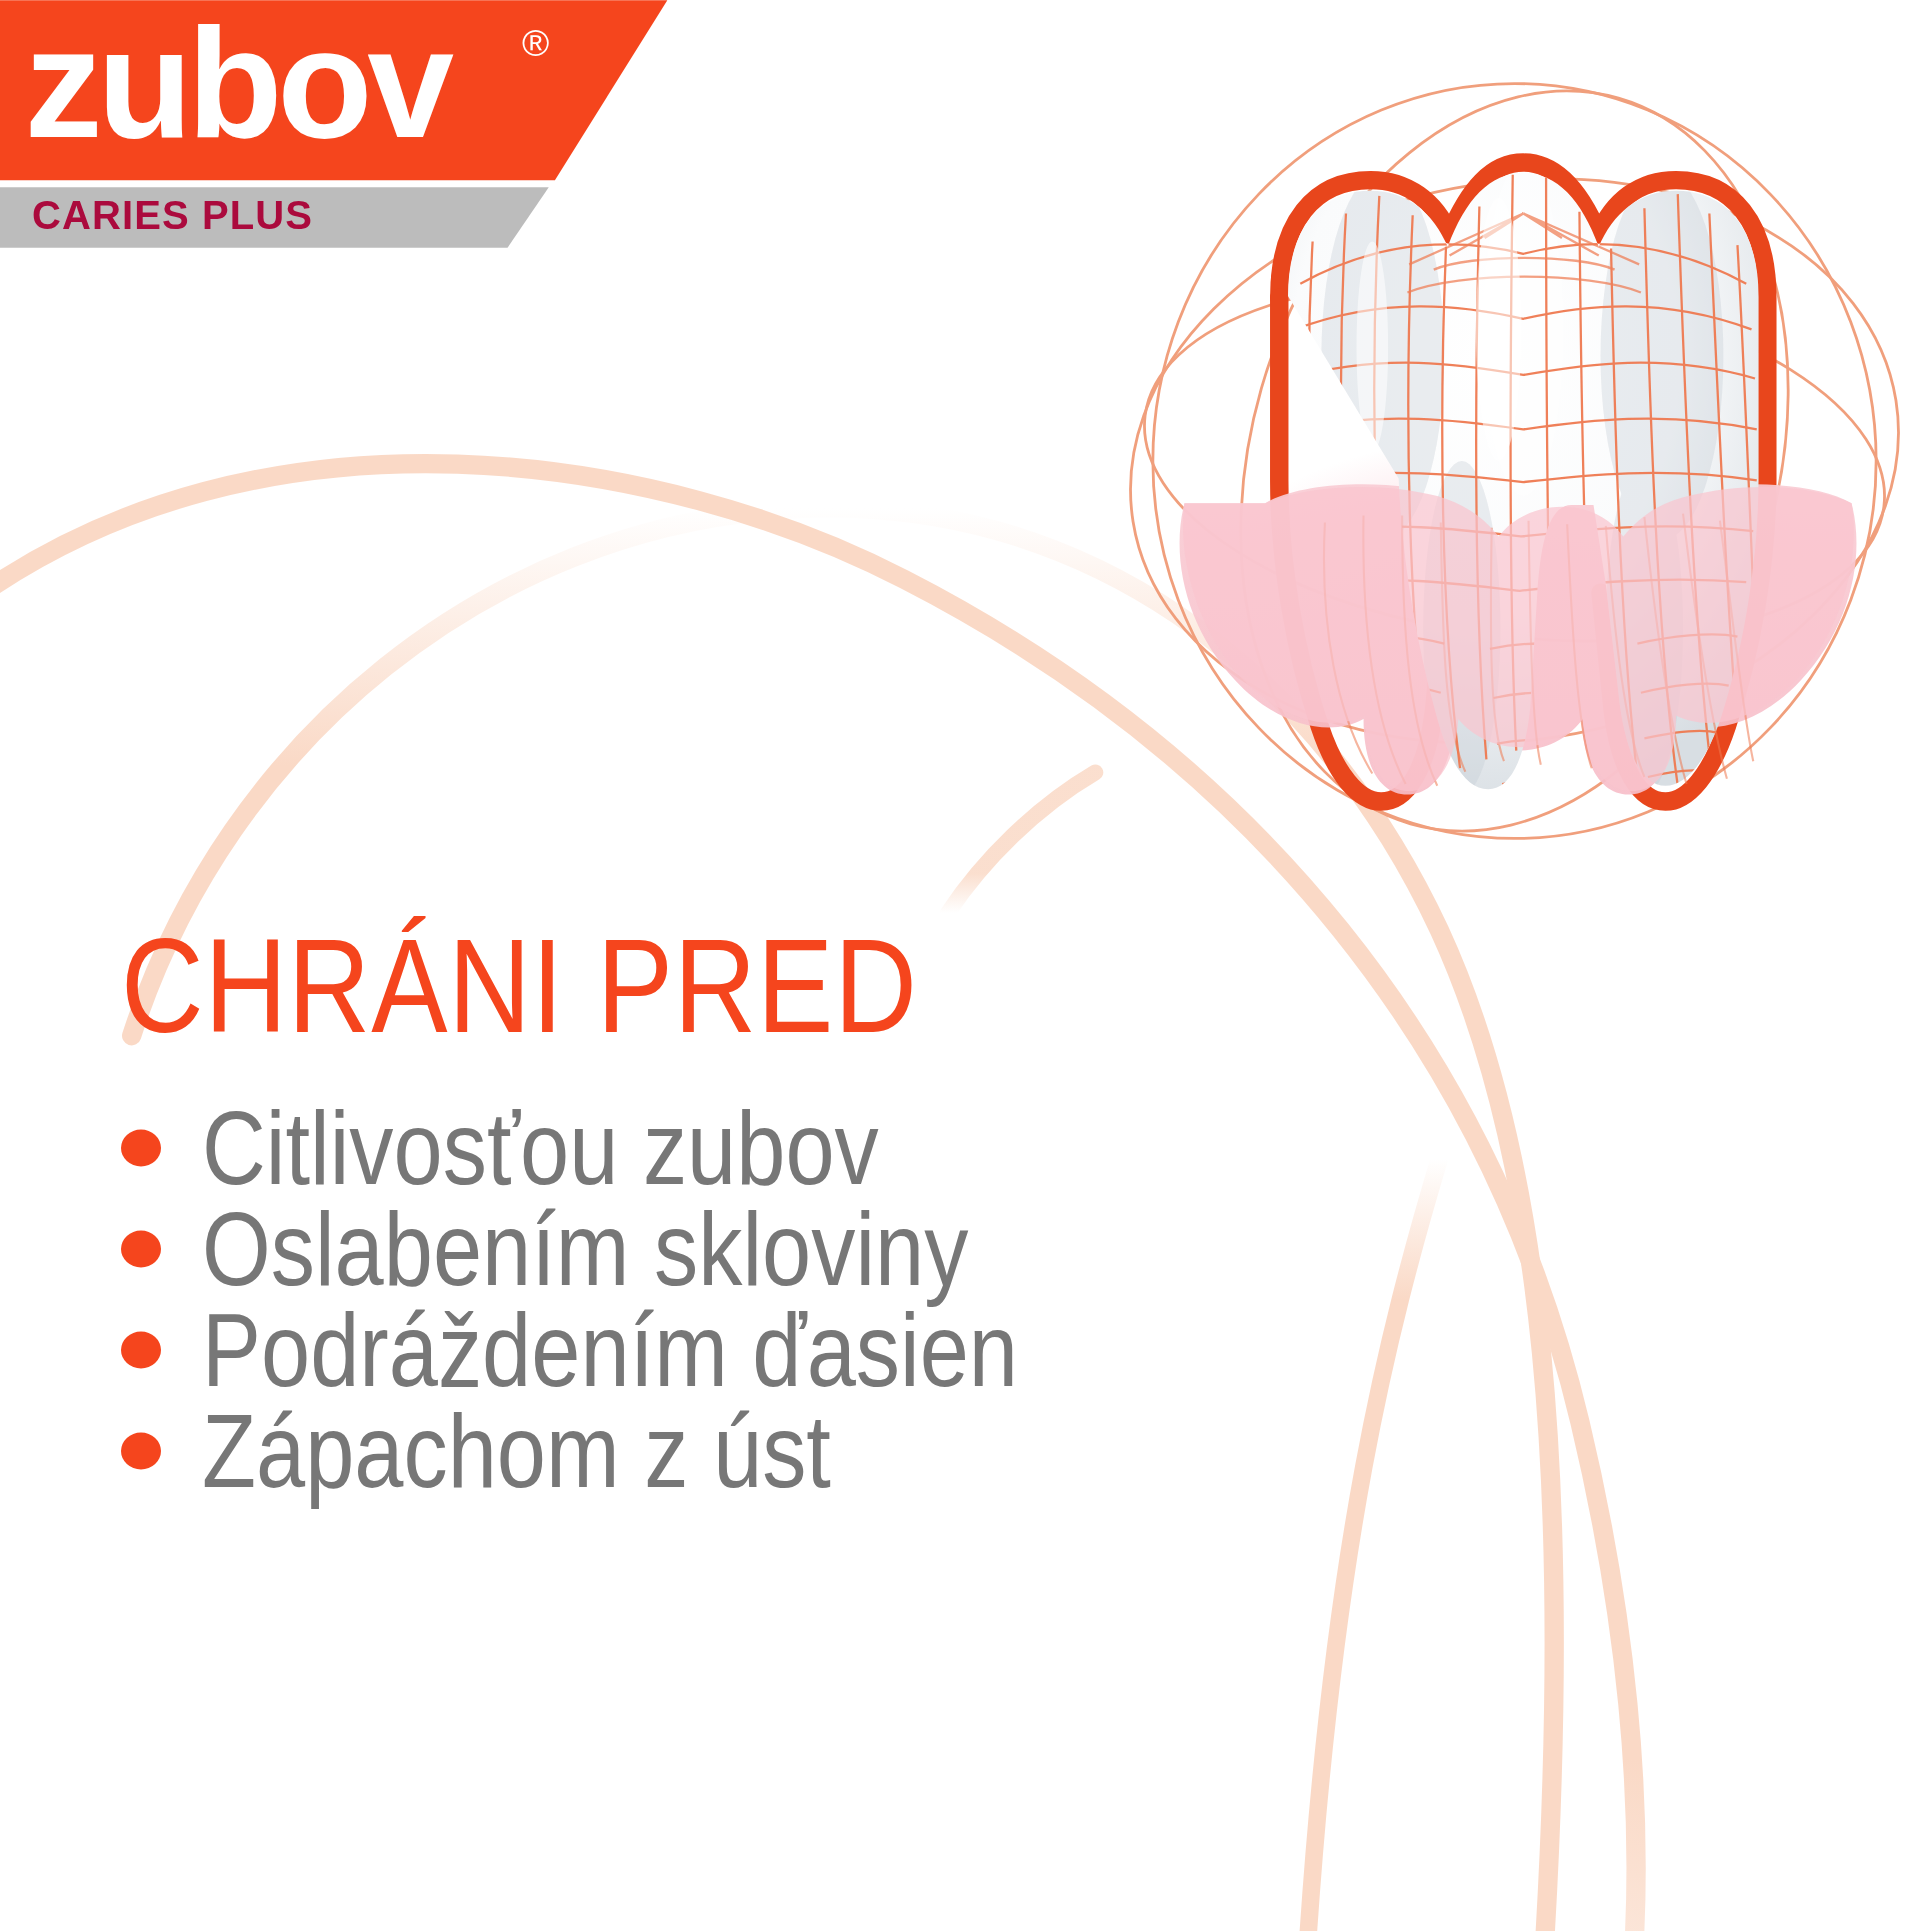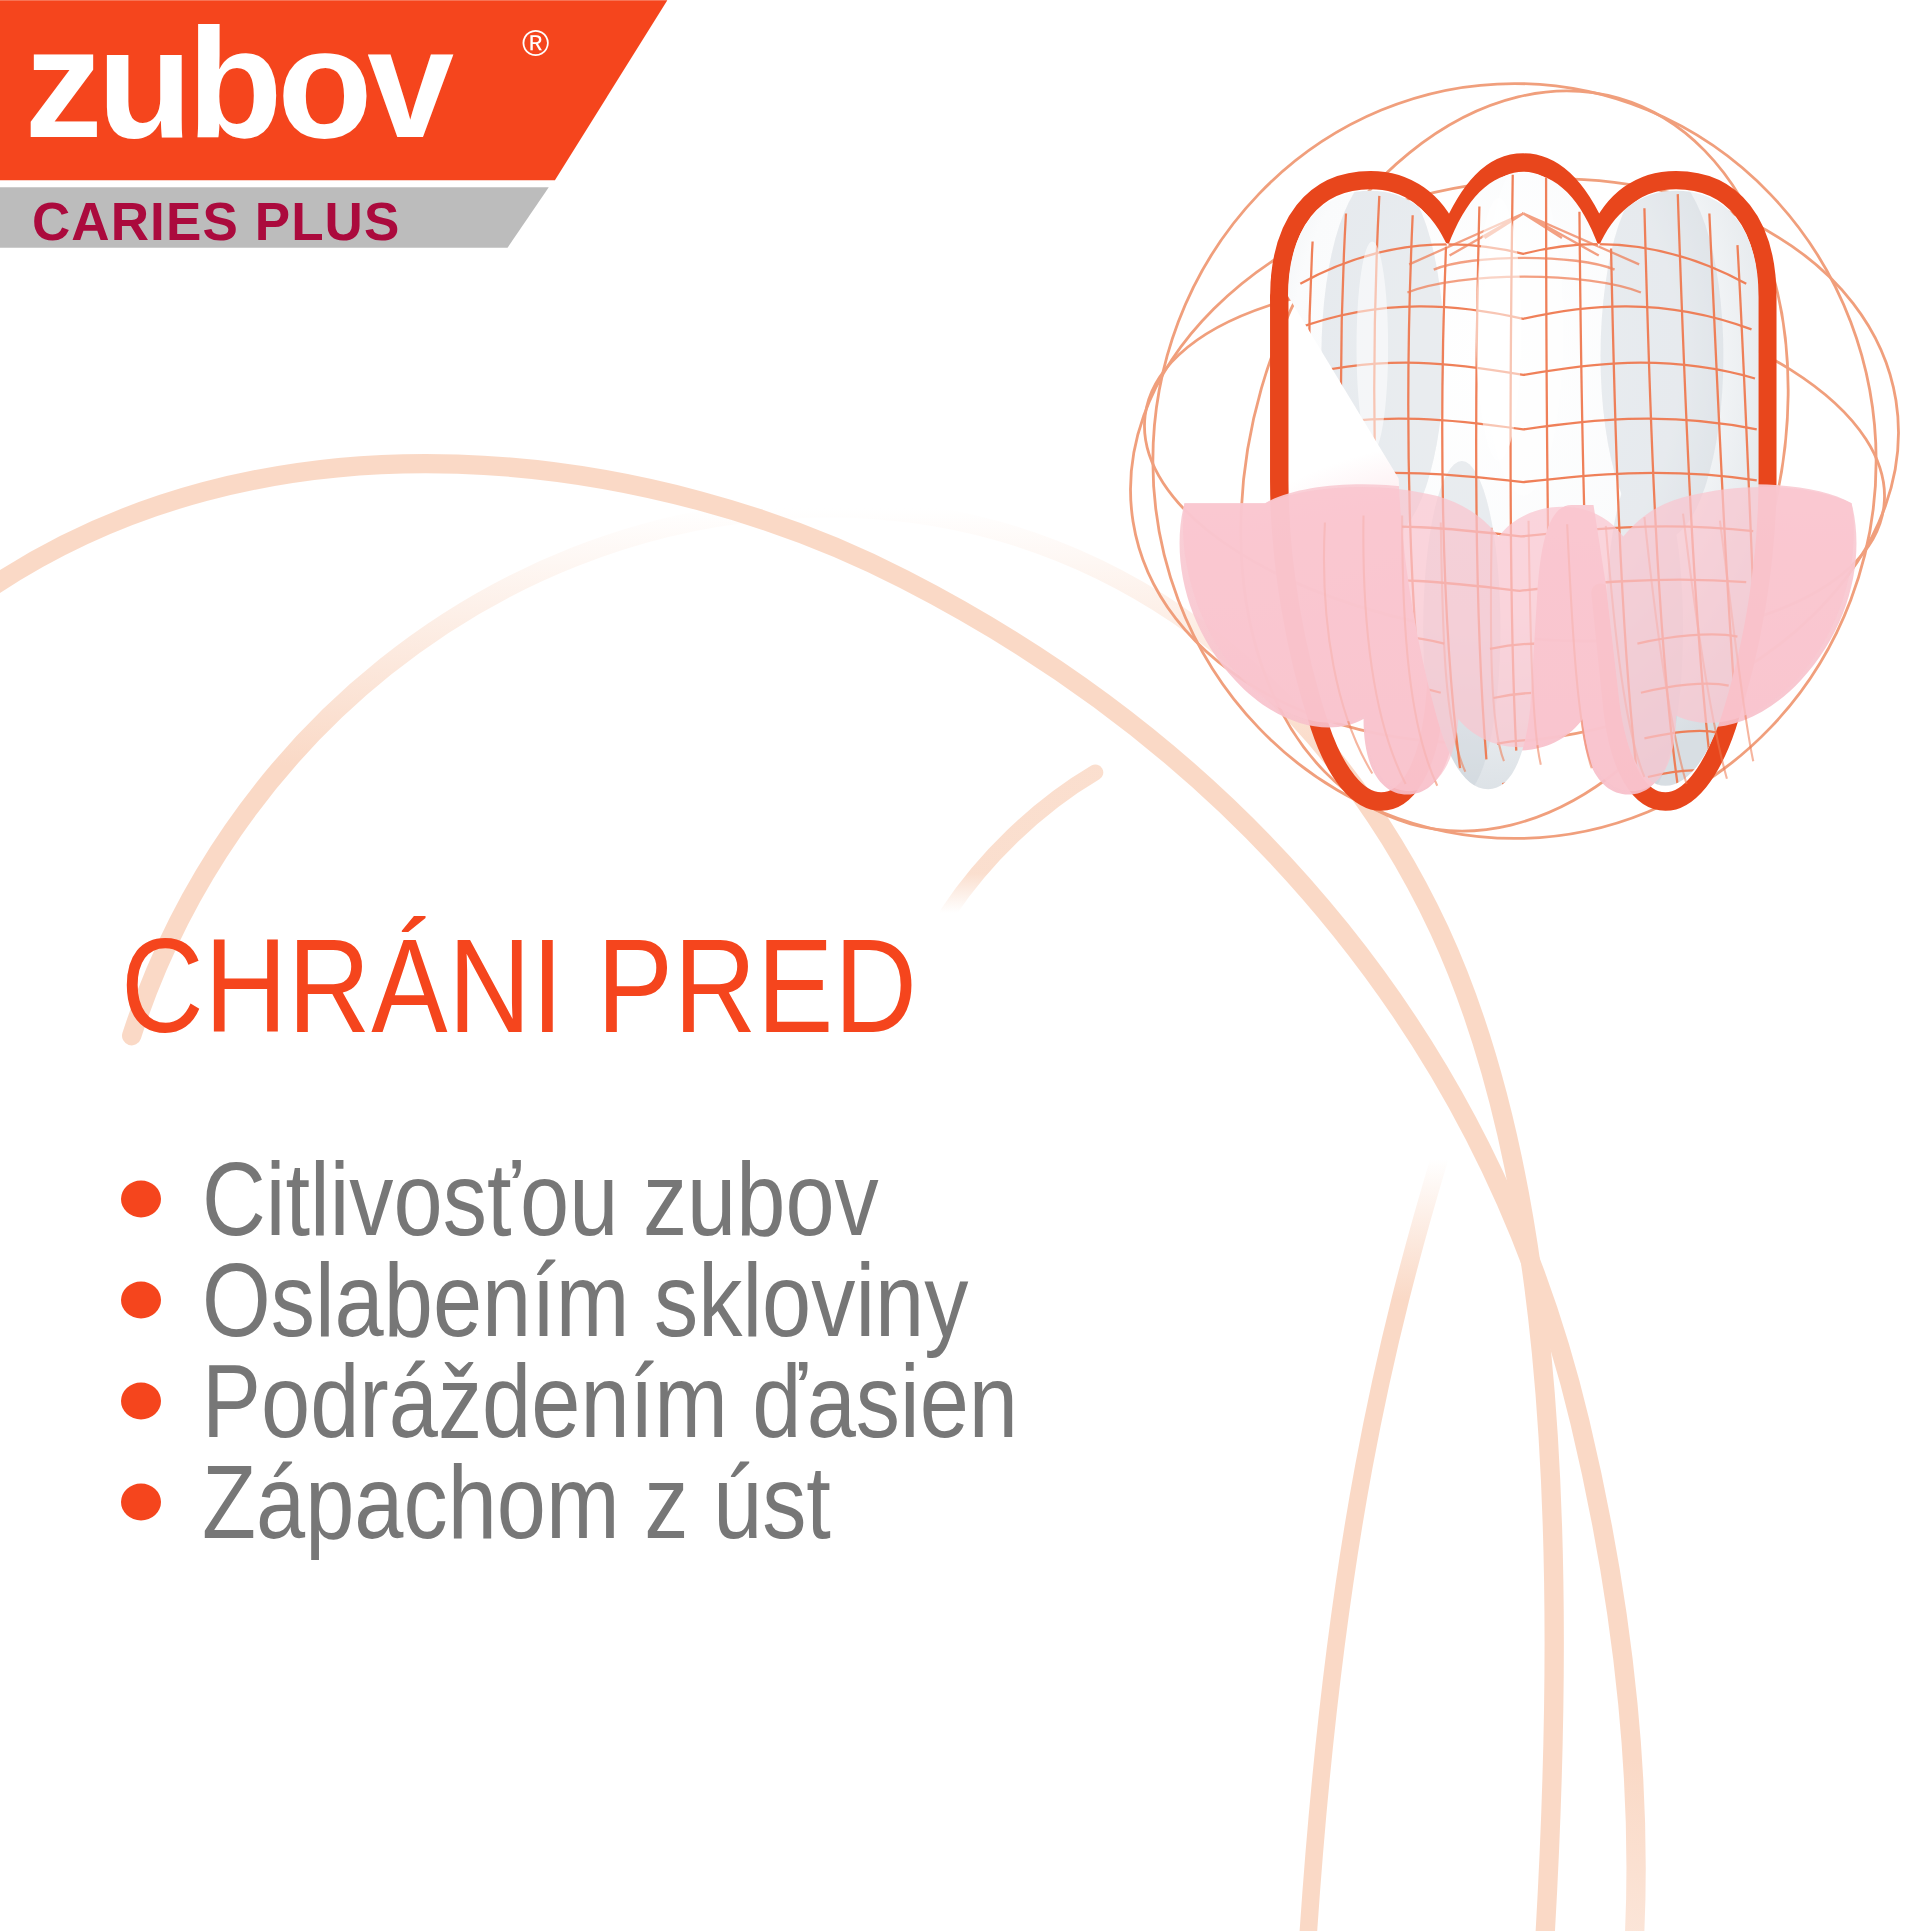--- a/index.html
+++ b/index.html
@@ -78,21 +78,21 @@
     line-height: 1;
   }
   .logo-sub {
     position: absolute;
     left: 32px;
     top: 195px;
     z-index: 6;
     color: #AB0A3D;
     font-family: "Liberation Sans", sans-serif;
     font-weight: bold;
-    font-size: 53px;
+    font-size: 40px;
     letter-spacing: 1.1px;
     line-height: 1;
     white-space: nowrap;
   }
 
   
   .headline {
     position: absolute;
     left: 121px;
     top: 920px;
@@ -105,21 +105,21 @@
     letter-spacing: 0.9px;
     white-space: nowrap;
     transform: scaleX(0.86);
     transform-origin: left top;
   }
 
   
   .benefit-list {
     position: absolute;
     left: 110px;
-    top: 1148px;
+    top: 1097px;
     z-index: 8;
     margin: 0;
     padding: 0;
     list-style: none;
     width: 1317px;
   }
   .benefit-item {
     position: relative;
     height: 101px;
     display: flex;

